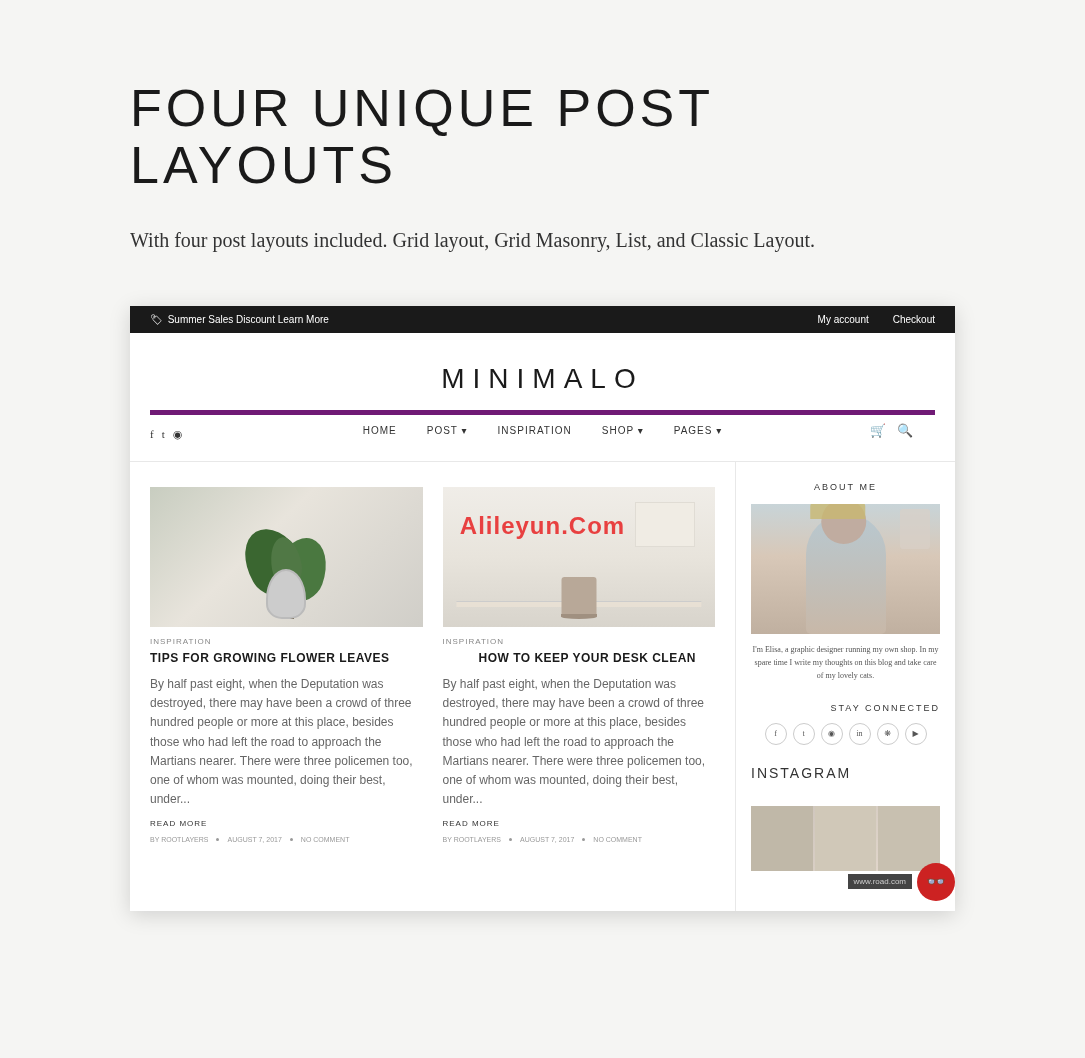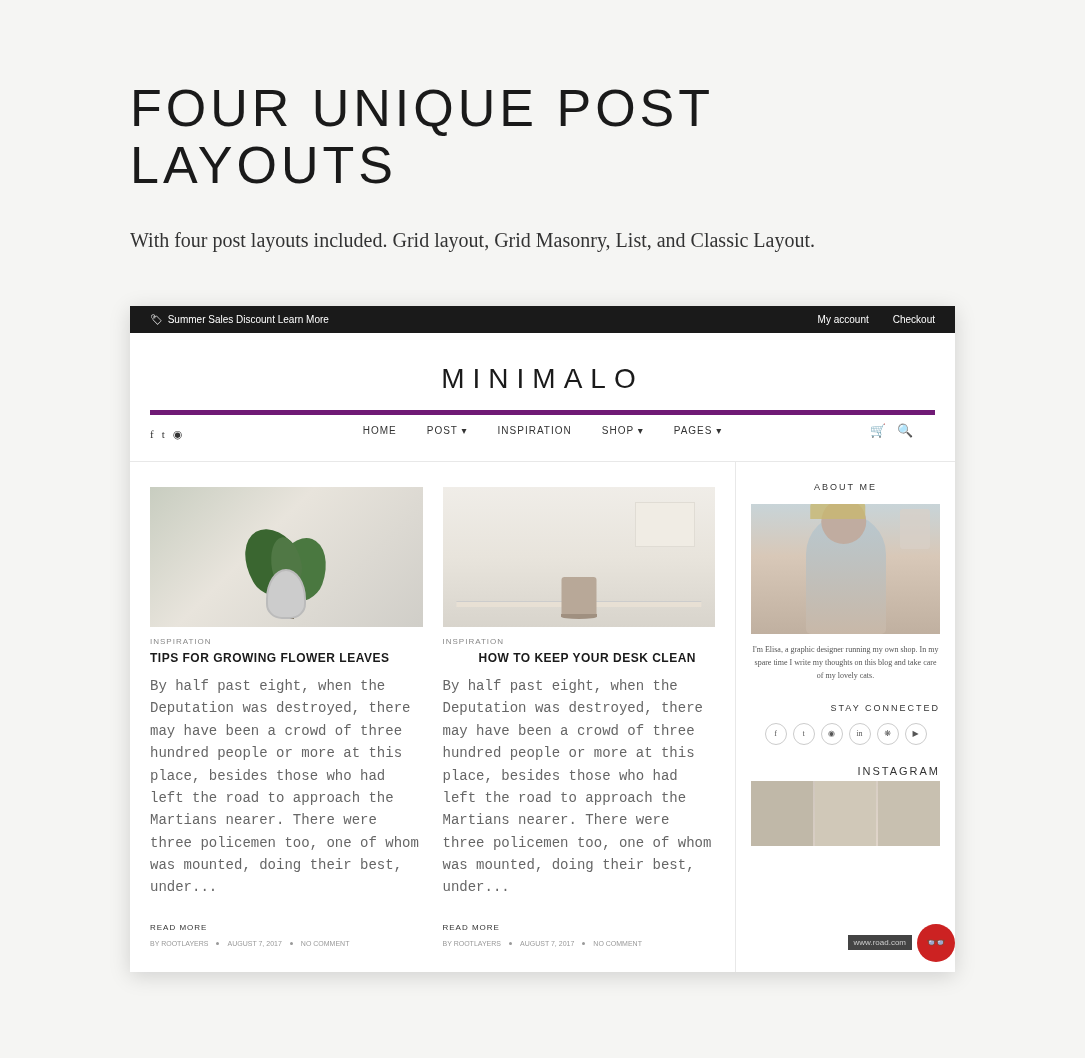--- a/index.html
+++ b/index.html
@@ -201,25 +201,25 @@
       font-size: 12px;
       font-weight: 700;
       letter-spacing: 0.5px;
       color: #1a1a1a;
       text-transform: uppercase;
       margin-bottom: 8px;
       line-height: 1.3;
     }
 
     .post-excerpt {
-      font-family: Liberation Mono, monospace;
-      font-size: 14px;
+      font-family: Liberation Sans, sans-serif;
+      font-size: 12px;
       color: #666;
       line-height: 1.6;
-      margin-bottom: 24px;
+      margin-bottom: 10px;
     }
 
     .post-read-more {
       font-family: Arial, sans-serif;
       font-size: 8px;
       letter-spacing: 1px;
       color: #333;
       text-transform: uppercase;
       margin-bottom: 8px;
     }
@@ -307,26 +307,26 @@
       border-radius: 50%;
       display: flex;
       align-items: center;
       justify-content: center;
       font-size: 8px;
       color: #555;
     }
 
     .instagram-title {
       font-family: Arial, sans-serif;
-      font-size: 11px;
+      font-size: 14px;
       letter-spacing: 2px;
       color: #333;
       text-transform: uppercase;
-      text-align: right;
-      margin-bottom: 4px;
+      text-align: left;
+      margin-bottom: 25px;
     }
 
     .instagram-grid {
       width: 100%;
       height: 65px;
       background: linear-gradient(135deg, #c8c0b8 0%, #e8dcd0 100%);
       display: grid;
       grid-template-columns: 1fr 1fr 1fr;
       gap: 2px;
     }
@@ -389,20 +389,23 @@
           <span class="nav-item">PAGES ▾</span>
           <div class="nav-icons-right">
             <span style="font-size:13px; cursor:pointer;">🛒</span>
             <span style="font-size:13px; cursor:pointer;">🔍</span>
           </div>
         </div>
       </div>
 
       <div class="blog-layout" style="position:relative;">
 
+        <div style="position:absolute; top:50px; left:50%; transform:translateX(-50%); z-index:10; pointer-events:none;">
+          <span style="font-family:Arial,sans-serif; font-size:24px; font-weight:700; color:#e84040; letter-spacing:1px;">Alileyun.Com</span>
+        </div>
 
         <div class="blog-posts">
 
           <div class="post-card">
             <div class="post-image">
               <div class="plant-img">
                 <div style="position:relative; display:flex; align-items:flex-end; justify-content:center; height:100%; padding-bottom:10px;">
                   <div style="width:8px; height:60px; background:#5a4a30; position:absolute; bottom:8px; left:50%;"></div>
                   <div style="width:55px; height:70px; background:#3a6630; border-radius:50% 50% 50% 50% / 60% 60% 40% 40%; transform:rotate(-30deg); position:absolute; bottom:30px; left:calc(50% - 40px);"></div>
                   <div style="width:50px; height:65px; background:#4a7840; border-radius:50% 50% 50% 50% / 60% 60% 40% 40%; transform:rotate(20deg); position:absolute; bottom:25px; left:calc(50% - 10px);"></div>

